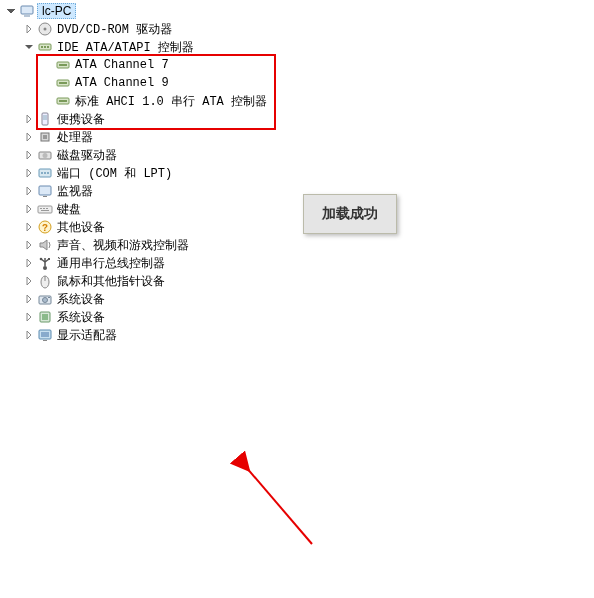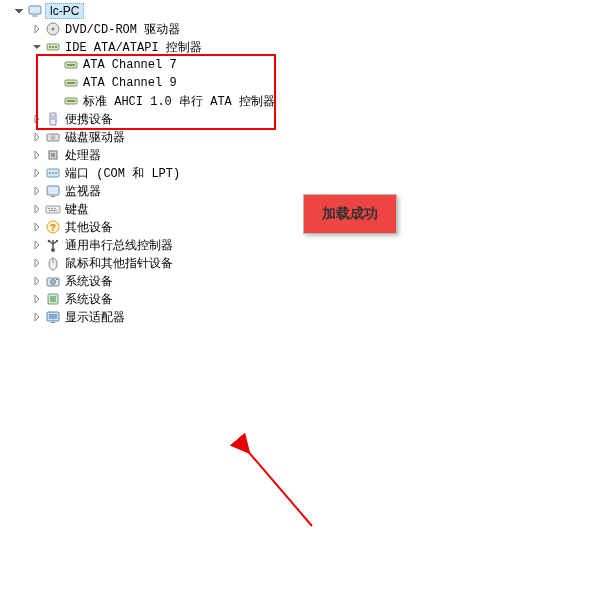--- a/index.html
+++ b/index.html
@@ -5,21 +5,21 @@
     * { margin: 0; padding: 0; box-sizing: border-box; }
     body {
       font-family: "Microsoft YaHei", "SimSun", Tahoma, sans-serif;
       font-size: 12px;
       background: #fff;
       width: 594px;
       height: 598px;
       position: relative;
       overflow: hidden;
     }
-    .tree { padding: 2px 0 0 12px; }
+    .tree { padding: 2px 0 0 4px; }
     .node {
       display: flex;
       align-items: center;
       height: 18px;
       white-space: nowrap;
     }
     .expander {
       width: 14px;
       height: 14px;
       display: flex;
@@ -47,21 +47,21 @@
       border-radius: 1px;
     }
     .children { padding-left: 18px; font-family: Liberation Mono, monospace; }
     .highlight-box {
       position: absolute;
       border: 2px solid #e60000;
       pointer-events: none;
     }
     .callout {
       position: absolute;
-      background: #ef4444;
+      background: #e5e5e5;
       border: 1px solid #bba;
       box-shadow: 2px 2px 4px rgba(0,0,0,0.25);
       padding: 10px 18px;
       font-size: 14px;
       font-weight: bold;
       color: #333;
     }
     .arrow {
       position: absolute;
       pointer-events: none;
@@ -166,39 +166,39 @@
         <span class="label">便携设备</span>
       </div>
       <div class="node">
         <span class="expander">
           <svg width="10" height="10">
             <path d="M3 1 L7 5 L3 9 Z" fill="none" stroke="#888"></path>
           </svg>
         </span>
         <span class="icon">
           <svg width="16" height="16">
+            <rect x="4" y="4" width="8" height="8" fill="#d8d8d8" stroke="#777"></rect>
+            <rect x="6" y="6" width="4" height="4" fill="#999"></rect>
+          </svg>
+        </span>
+        <span class="label">处理器</span>
+      </div>
+      <div class="node">
+        <span class="expander">
+          <svg width="10" height="10">
+            <path d="M3 1 L7 5 L3 9 Z" fill="none" stroke="#888"></path>
+          </svg>
+        </span>
+        <span class="icon">
+          <svg width="16" height="16">
             <rect x="2" y="5" width="12" height="7" rx="1" fill="#e4e4e4" stroke="#888"></rect>
             <circle cx="8" cy="8.5" r="2.5" fill="#bbb"></circle>
           </svg>
         </span>
         <span class="label">磁盘驱动器</span>
-      </div>
-      <div class="node">
-        <span class="expander">
-          <svg width="10" height="10">
-            <path d="M3 1 L7 5 L3 9 Z" fill="none" stroke="#888"></path>
-          </svg>
-        </span>
-        <span class="icon">
-          <svg width="16" height="16">
-            <rect x="4" y="4" width="8" height="8" fill="#d8d8d8" stroke="#777"></rect>
-            <rect x="6" y="6" width="4" height="4" fill="#999"></rect>
-          </svg>
-        </span>
-        <span class="label">处理器</span>
       </div>
       <div class="node">
         <span class="expander">
           <svg width="10" height="10">
             <path d="M3 1 L7 5 L3 9 Z" fill="none" stroke="#888"></path>
           </svg>
         </span>
         <span class="icon">
           <svg width="16" height="16">
             <rect x="2" y="4" width="12" height="8" rx="1" fill="#d8e8f0" stroke="#6a9ab8"></rect>
@@ -246,20 +246,34 @@
             <path d="M3 1 L7 5 L3 9 Z" fill="none" stroke="#888"></path>
           </svg>
         </span>
         <span class="icon">
           <svg width="16" height="16">
             <circle cx="8" cy="8" r="6" fill="#fff4cc" stroke="#d4a020"></circle>
             <text x="8" y="12" font-size="10" text-anchor="middle" fill="#d48000" font-weight="bold">?</text>
           </svg>
         </span>
         <span class="label">其他设备</span>
+      </div>
+      <div class="node">
+        <span class="expander">
+          <svg width="10" height="10">
+            <path d="M3 1 L7 5 L3 9 Z" fill="none" stroke="#888"></path>
+          </svg>
+        </span>
+        <span class="icon">
+          <svg width="16" height="16">
+            <path d="M3 6 L6 6 L10 3 L10 13 L6 10 L3 10 Z" fill="#ccc" stroke="#888"></path>
+            <path d="M12 5 Q14 8 12 11" fill="none" stroke="#888"></path>
+          </svg>
+        </span>
+        <span class="label">声音、视频和游戏控制器</span>
       </div>
       <div class="node">
         <span class="expander">
           <svg width="10" height="10">
             <path d="M3 1 L7 5 L3 9 Z" fill="none" stroke="#888"></path>
           </svg>
         </span>
         <span class="icon">
           <svg width="16" height="16">
             <circle cx="8" cy="13" r="2" fill="#555"></circle>

